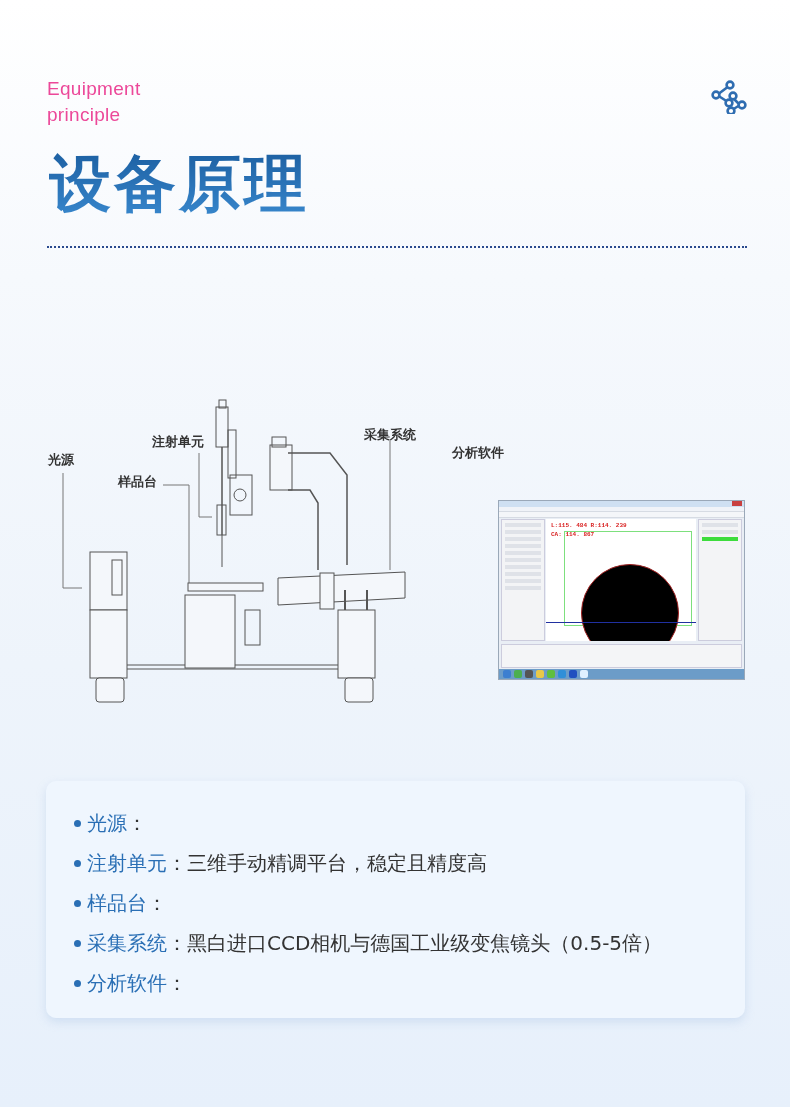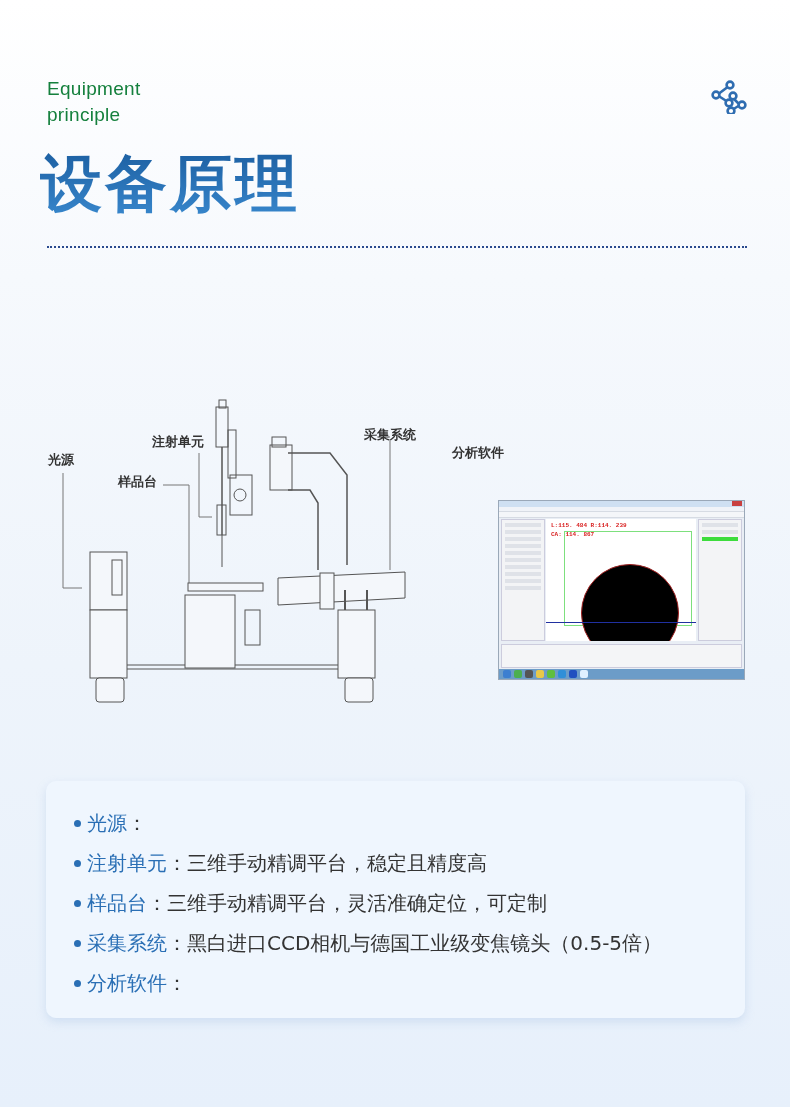--- a/index.html
+++ b/index.html
@@ -3,24 +3,24 @@
 <meta charset="utf-8">
 <style>
   * { box-sizing: border-box; margin: 0; padding: 0; }
   html, body { width: 790px; height: 1107px; overflow: hidden; }
   body {
     font-family: "DejaVu Sans", "Liberation Sans", sans-serif;
     background: linear-gradient(180deg, #ffffff 0%, #f6f9fd 25%, #eef4fb 60%, #e7f0fb 100%);
     position: relative;
     color: #333;
   }
-  .eng { position: absolute; left: 47px; top: 76px; color: #15803d; font-family: "Liberation Sans", sans-serif; font-size: 19px; line-height: 26px; letter-spacing: 0.3px; }
+  .eng { position: absolute; left: 47px; top: 76px; color: #ec4899; font-family: "Liberation Sans", sans-serif; font-size: 19px; line-height: 26px; letter-spacing: 0.3px; }
   .share-icon { position: absolute; left: 706px; top: 78px; width: 44px; height: 36px; }
   .title {
-    position: absolute; left: 40px; top: 144px;
+    position: absolute; left: 49px; top: 144px;
     font-family: "DejaVu Serif", "Liberation Serif", serif;
     font-size: 62px; font-weight: bold; letter-spacing: 3px;
     color: #1f68ad; line-height: 80px;
     background: linear-gradient(180deg, #1a5c9e 0%, #3a8ad0 100%);
     -webkit-background-clip: text; background-clip: text; color: transparent;
   }
   .divider { position: absolute; left: 47px; top: 246px; width: 700px; height: 0; border-top: 2px dotted #2a4a8e; }
   .intro { position: absolute; left: 47px; top: 272px; font-size: 20px; line-height: 31px; color: #333; }
   .intro .hl { color: #2a6fb5; }
 
@@ -192,21 +192,20 @@
     <li class="feature-item">
         <span class="bullet"></span>
         <span class="feature-key">注射单元</span>
         <span>：</span>
         <span>三维手动精调平台，稳定且精度高</span>
       </li>
     <li class="feature-item">
         <span class="bullet"></span>
         <span class="feature-key">样品台</span>
         <span>：</span>
-        <span>三维手动精调平台，灵活准确定位，可定制</span>
       </li>
     <li class="feature-item">
         <span class="bullet"></span>
         <span class="feature-key">采集系统</span>
         <span>：</span>
         <span>黑白进口CCD相机与德国工业级变焦镜头（0.5-5倍）</span>
       </li>
     <li class="feature-item">
         <span class="bullet"></span>
         <span class="feature-key">分析软件</span>

